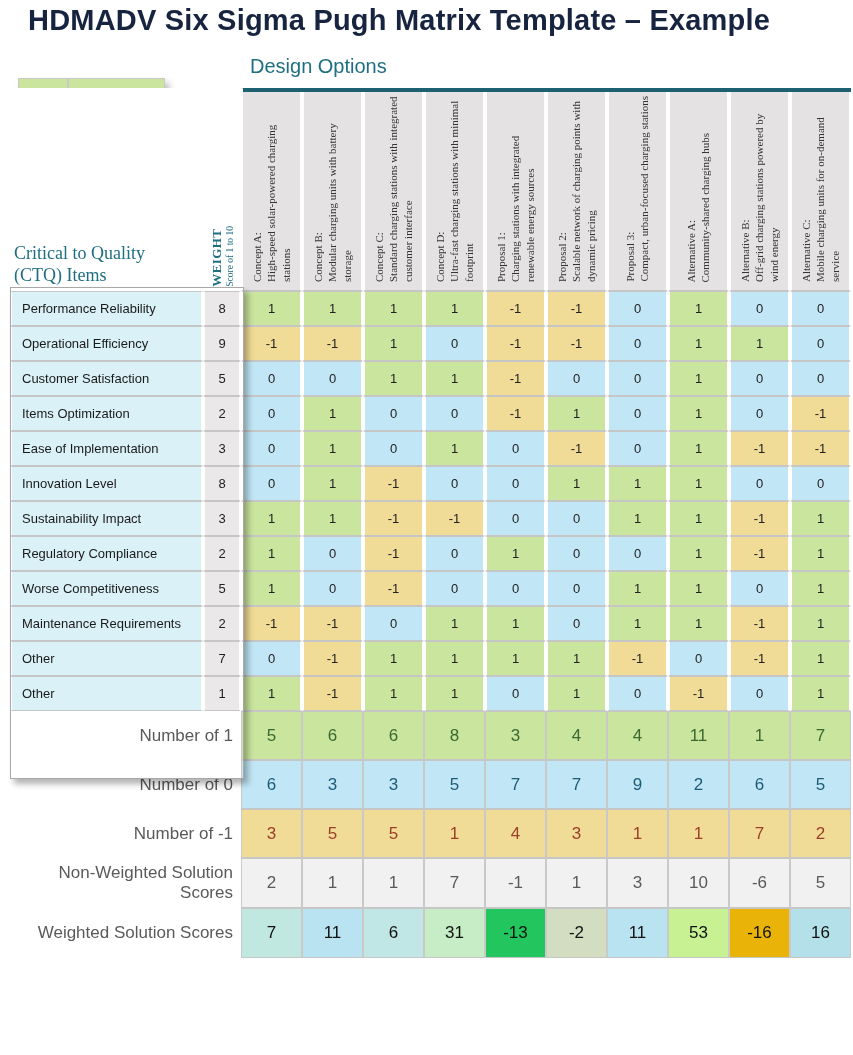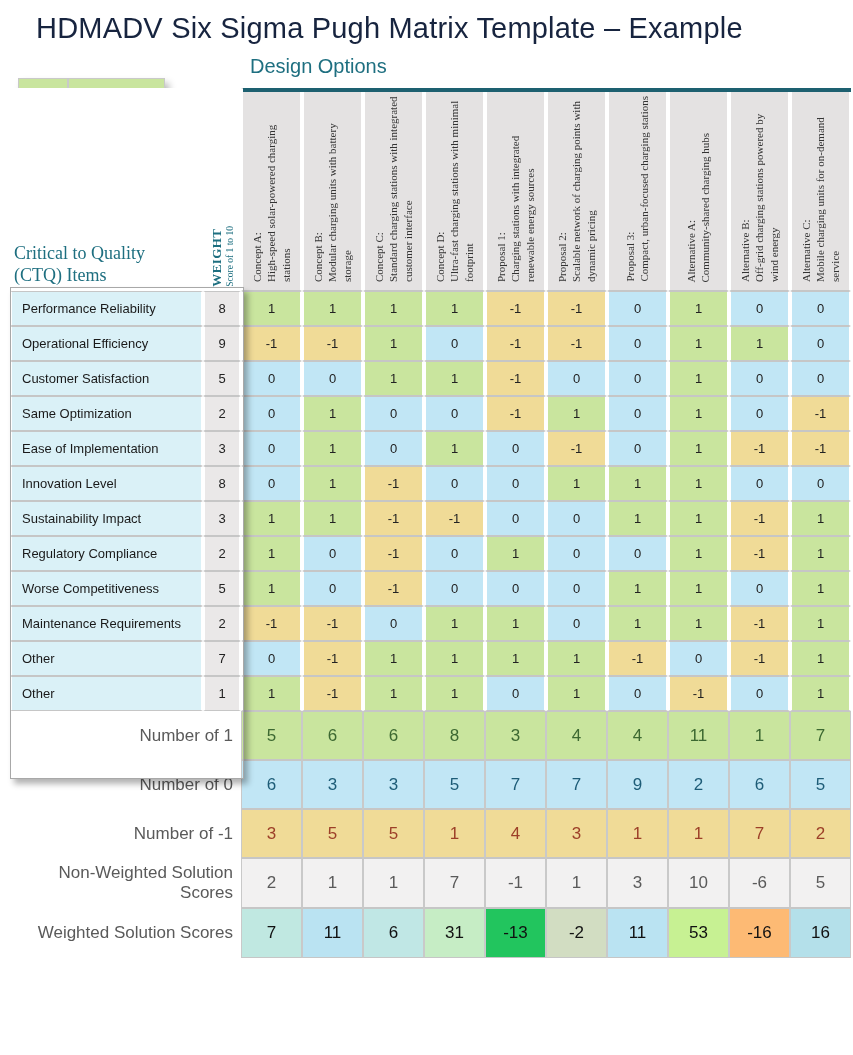--- a/index.html
+++ b/index.html
@@ -1,19 +1,19 @@
 <!DOCTYPE html>
 <html style="--title_navy: #17243f; --accent_teal: #1e6f80; --better_green: #c9e59e; --same_blue: #c1e6f5; --worse_yellow: #f0db97; --header_gray: #e4e2e2; --label_cyan: #daf1f7; --weight_gray: #eae8e8; --count1_text: #3c6831; --count0_text: #1d5c77; --countm1_text: #9c3f28; --score_gray_text: #5a5a5a;"><head>
 <meta charset="utf-8">
 <style>
   html,body{margin:0;padding:0;}
   body{width:853px;height:1055px;position:relative;background:#ffffff;
        font-family:"Liberation Sans",sans-serif;overflow:hidden;}
 
-  .title{position:absolute;left:28px;top:4px;margin:8px;font-size:29px;font-weight:400;
+  .title{position:absolute;left:28px;top:4px;margin:0;font-size:29px;font-weight:700;
          color:var(--title_navy);letter-spacing:0.2px;}
 
   
   .legend{position:absolute;left:18px;top:78px;border-collapse:separate;border-spacing:0;
           box-shadow:4px 5px 7px rgba(0,0,0,0.28);}
   .legend td{box-sizing:border-box;height:29px;border:1px solid #c9c9c9;}
   .legend .lv{width:50px;text-align:center;font-size:15px;color:#111;}
   .legend .ll{width:97px;padding-left:13px;font-size:13.5px;}
   .leg-1 td{background:var(--better_green);} .leg-1 .ll{color:var(--count1_text);}
   .leg-0 td{background:var(--same_blue);}   .leg-0 .ll{color:var(--count0_text);}
@@ -141,21 +141,21 @@
         <td class="v1">1</td>
         <td class="v1">1</td>
         <td class="vm1">-1</td>
         <td class="v0">0</td>
         <td class="v0">0</td>
         <td class="v1">1</td>
         <td class="v0">0</td>
         <td class="v0">0</td>
       </tr>
       <tr class="drow">
-        <td class="rlabel">Same Optimization</td>
+        <td class="rlabel">Items Optimization</td>
         <td class="wval">2</td>
         <td class="v0">0</td>
         <td class="v1">1</td>
         <td class="v0">0</td>
         <td class="v0">0</td>
         <td class="vm1">-1</td>
         <td class="v1">1</td>
         <td class="v0">0</td>
         <td class="v1">1</td>
         <td class="v0">0</td>
@@ -328,20 +328,20 @@
       <tr class="srow sw">
         <td class="slabel" colspan="2">Weighted Solution Scores</td>
         <td class="scell" style="background: rgb(192, 232, 225);">7</td>
         <td class="scell" style="background: rgb(186, 227, 242);">11</td>
         <td class="scell" style="background: rgb(192, 231, 229);">6</td>
         <td class="scell" style="background: rgb(198, 237, 197);">31</td>
         <td class="scell" style="background: #22c55e;">-13</td>
         <td class="scell" style="background: rgb(210, 221, 194);">-2</td>
         <td class="scell" style="background: rgb(186, 227, 242);">11</td>
         <td class="scell" style="background: rgb(199, 241, 147);">53</td>
-        <td class="scell" style="background: #fdba74;">-16</td>
+        <td class="scell" style="background: #eab308;">-16</td>
         <td class="scell" style="background: rgb(180, 224, 234);">16</td>
       </tr>
     </tbody>
 </table>
 
 <div class="design-bar"></div>
 <div class="ctq-frame"></div>
 
 </body></html>

